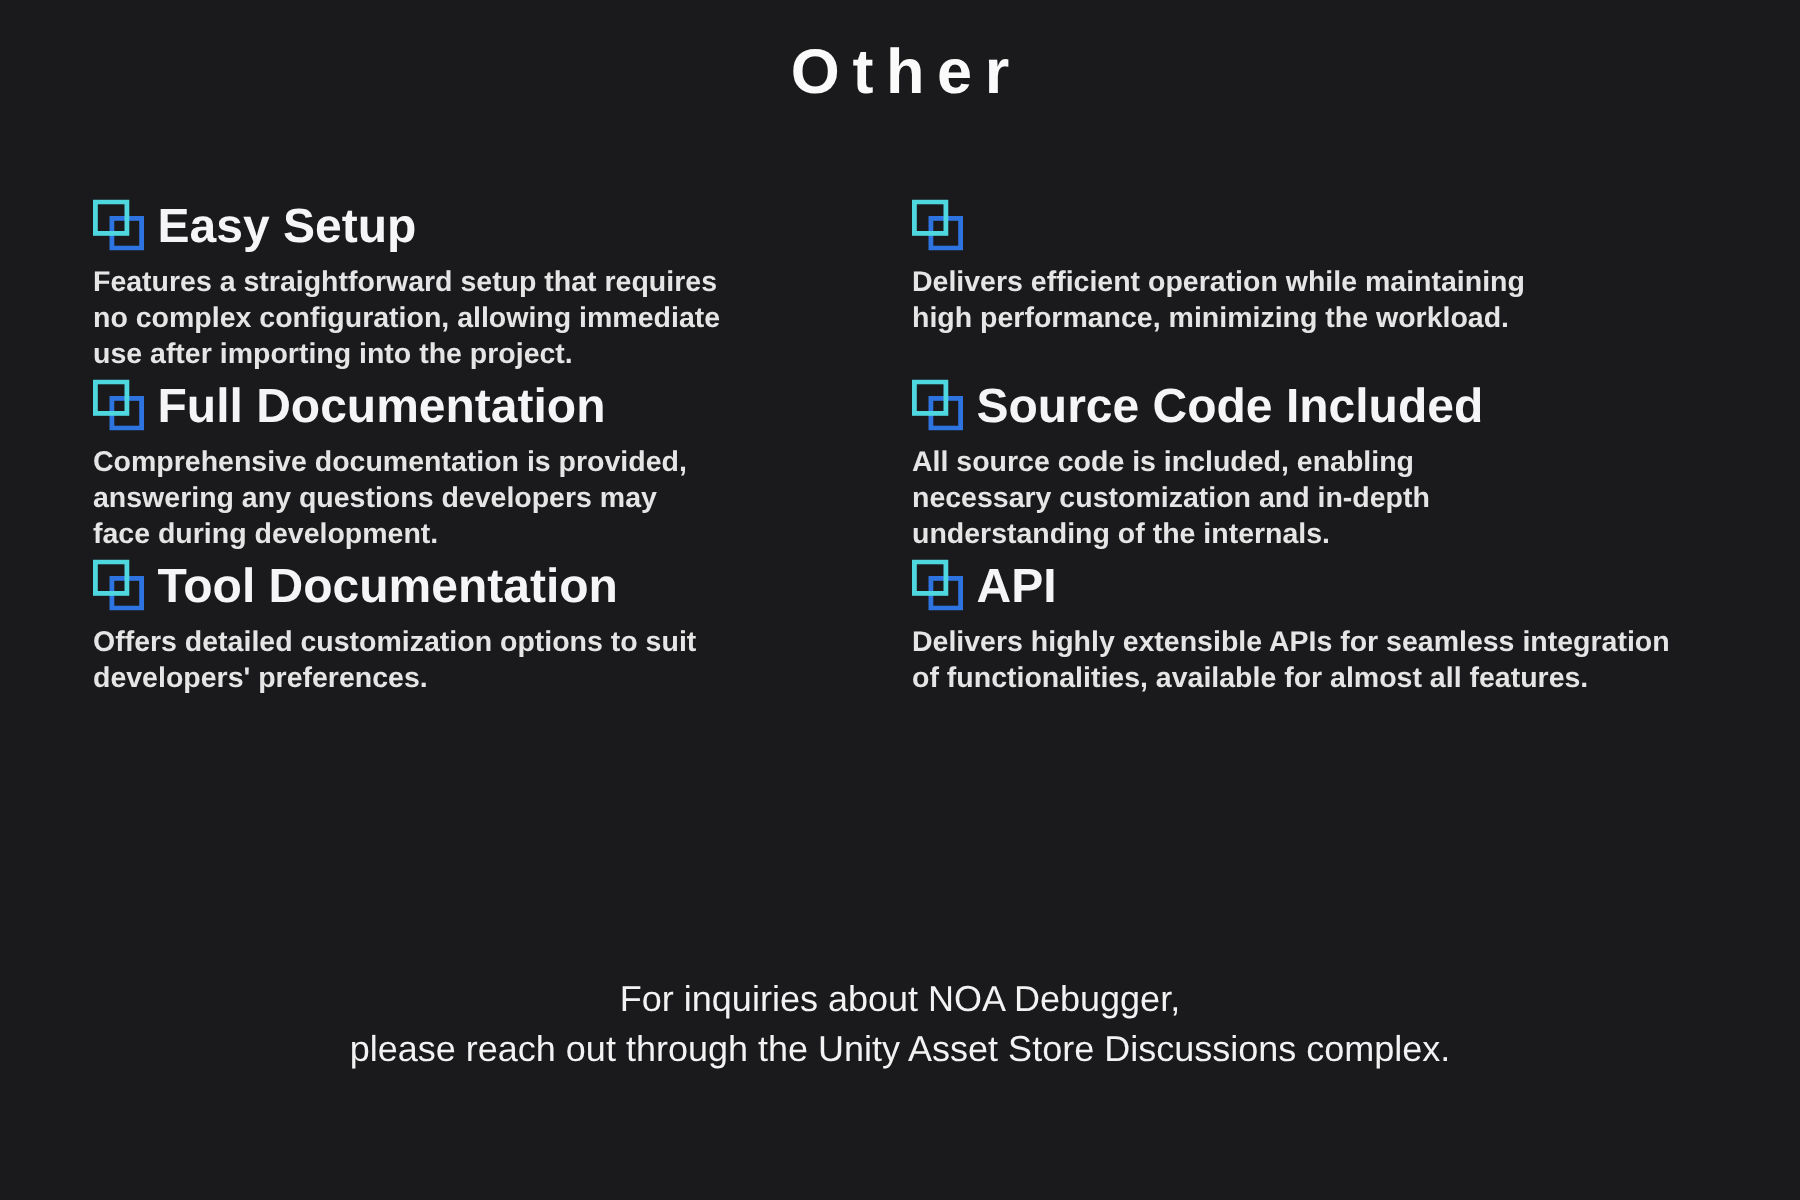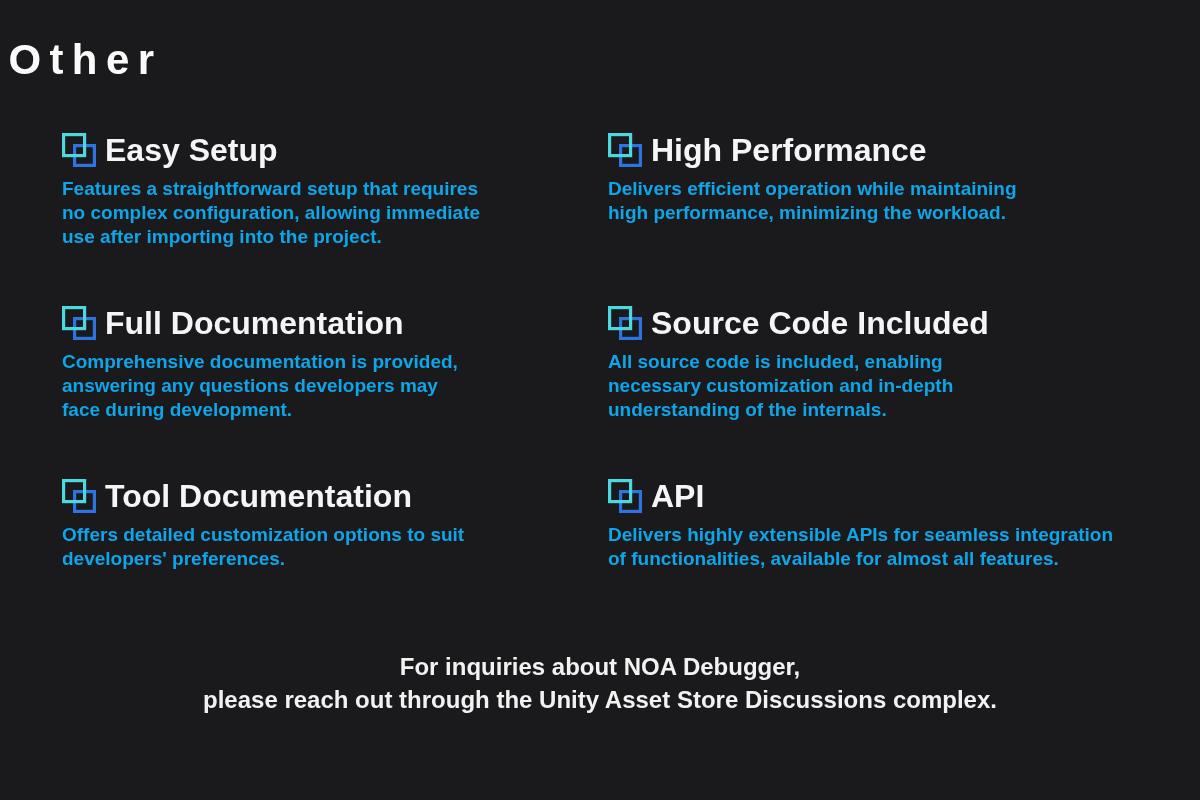--- a/index.html
+++ b/index.html
@@ -10,35 +10,35 @@
   .page {
     position: relative;
     width: 1200px;
     height: 800px;
     background: #1a191b;
     font-family: "Liberation Sans", "DejaVu Sans", sans-serif;
     overflow: hidden;
   }
   .page-title {
     margin: 0;
-    padding-top: 36px;
+    padding-top: 24px;
+    text-align: center;
     font-size: 42px;
     font-weight: 700;
     letter-spacing: 0.2em;
     text-indent: 0.2em;
     color: #fafafa;
   }
   .features-grid {
     position: absolute;
     top: 129px;
     left: 62px;
     width: 1092px;
     display: grid;
     grid-template-columns: 546px 546px;
-    row-gap: 53px;
   }
   .feature {
     min-height: 114px;
   }
   .feature-header {
     display: flex;
     align-items: center;
     gap: 9px;
     height: 42px;
   }
@@ -54,33 +54,33 @@
     font-weight: 700;
     color: #f5f5f7;
     letter-spacing: 0;
     white-space: nowrap;
   }
   .feature-desc {
     margin: 6px 0 0 0;
     font-size: 19px;
     line-height: 24px;
     font-weight: 700;
-    color: #0ea5e9;
+    color: #e5e5e5;
     white-space: pre-line;
   }
   .footer-note {
     position: absolute;
     top: 650px;
     left: 0;
     width: 100%;
     text-align: center;
     color: #f2f2f2;
     font-size: 24px;
     line-height: 33px;
-    font-weight: 700;
+    font-weight: 400;
   }
 </style>
 </head>
 <body>
 
 <div class="page">
 
   <h1 class="page-title">Other</h1>
 
   <div class="features-grid">
@@ -97,21 +97,20 @@
 no complex configuration, allowing immediate
 use after importing into the project.</p>
     </div>
 
     <div class="feature">
       <div class="feature-header">
         <svg class="feature-icon" viewBox="0 0 34 34">
           <rect x="12.6" y="12.6" width="19.8" height="19.8" fill="none" stroke-width="3.2" stroke="#2D74E0"></rect>
           <rect x="1.6" y="1.6" width="21" height="21" fill="none" stroke-width="3.2" stroke="#4ED7DE"></rect>
         </svg>
-        <h2 class="feature-title">High Performance</h2>
       </div>
       <p class="feature-desc">Delivers efficient operation while maintaining
 high performance, minimizing the workload.</p>
     </div>
 
     <div class="feature">
       <div class="feature-header">
         <svg class="feature-icon" viewBox="0 0 34 34">
           <rect x="12.6" y="12.6" width="19.8" height="19.8" fill="none" stroke-width="3.2" stroke="#2D74E0"></rect>
           <rect x="1.6" y="1.6" width="21" height="21" fill="none" stroke-width="3.2" stroke="#4ED7DE"></rect>

